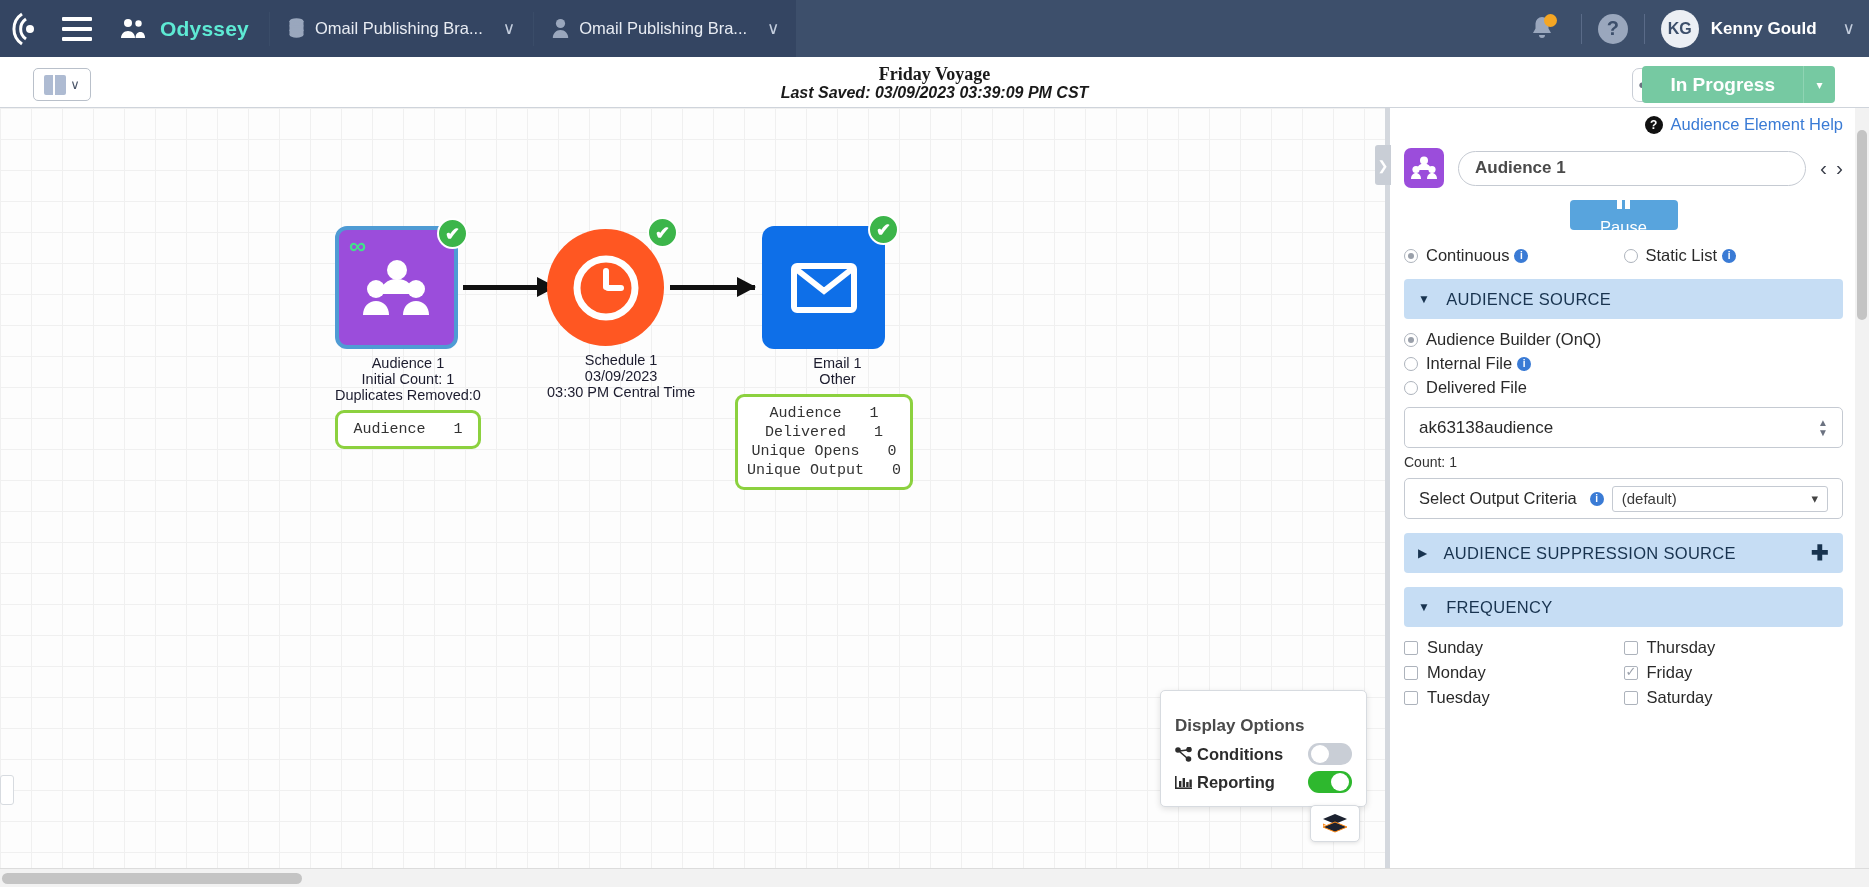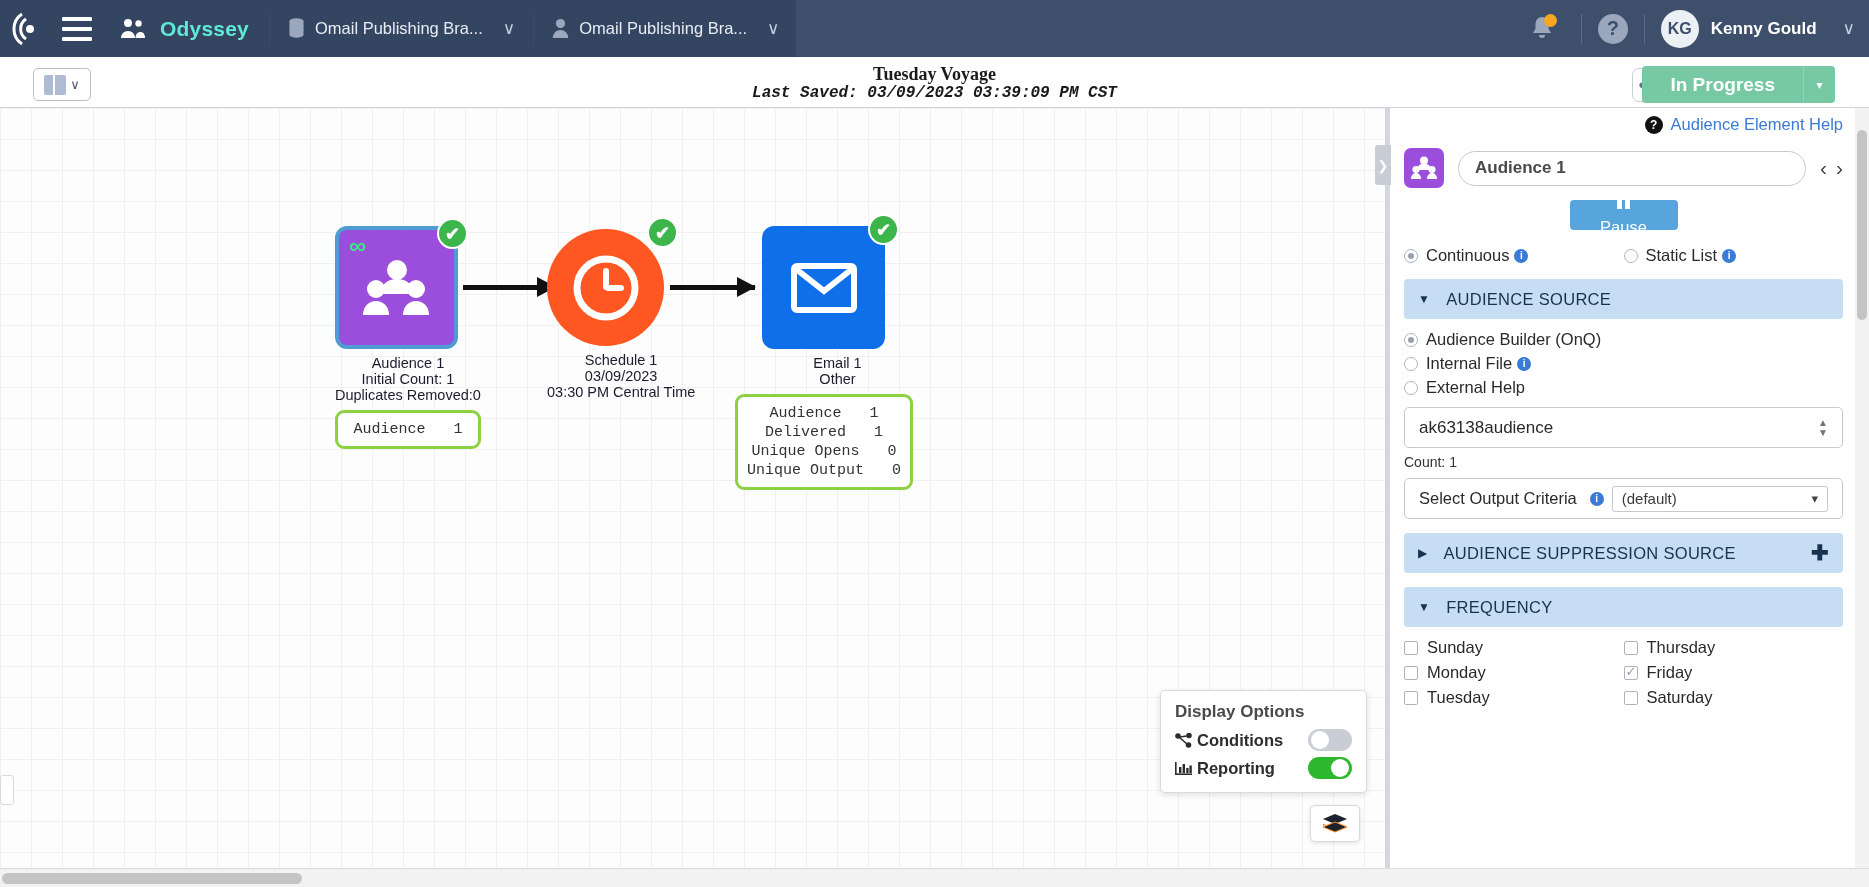--- a/index.html
+++ b/index.html
@@ -88,21 +88,21 @@
 
   .voy-title {
     position:absolute; left:0; right:0; top:64px;
     text-align:center;
     font-family:"Liberation Serif", serif;
     font-weight:bold; font-size:18px; color:#1a1a1a;
   }
   .voy-sub {
     position:absolute; left:0; right:0; top:84px;
     text-align:center;
-    font-family:Liberation Mono, monospace;
+    font-family:Liberation Sans, sans-serif;
     font-weight:bold; font-style:italic; font-size:16px; color:#1a1a1a;
   }
   .dots-btn {
     position:absolute; right:200px; top:68px;
     width:37px; height:34px;
     border:1px solid #c9ced6; border-radius:7px; background:#fff;
     display:flex; align-items:center; justify-content:center;
     color:#6b7280; font-size:20px; letter-spacing:1px; cursor:pointer;
   }
   .status-btn {
@@ -187,21 +187,21 @@
     border-top:10px solid transparent;
     border-bottom:10px solid transparent;
   }
 
   
   .display-options {
     position:absolute; left:1160px; top:690px;
     width:207px; background:#fff;
     border:1px solid #d7dbe0; border-radius:5px;
     box-shadow: 0 2px 6px rgba(0,0,0,.12);
-    padding:11px 14px 13px 14px;
+    padding:25px 14px 13px 14px;
   }
   .do-title { font-size:17px; font-weight:bold; color:#4a4a4a; margin-bottom:7px; }
   .do-row { display:flex; align-items:center; margin-top:6px; }
   .do-ico { width:22px; color:#3a3f4a; display:flex; align-items:center; }
   .do-label { font-size:16.5px; font-weight:bold; color:#2c2c2c; flex:1; }
   .toggle { width:44px; height:22px; border-radius:11px; position:relative; cursor:pointer; }
   .toggle.off { background:#c9ced6; }
   .toggle.on { background:#2eb82e; }
   .toggle .knob { position:absolute; top:2px; width:18px; height:18px; border-radius:50%; background:#fff; }
   .toggle.off .knob { left:3px; }
@@ -399,21 +399,21 @@
     <div class="uname">Kenny Gould</div>
     <div class="chev">∨</div>
   </div>
 </div>
 
 <div class="subheader"></div>
 <div class="mini-select">
   <span class="ms-box"></span>
   <span class="ms-chev">∨</span>
 </div>
-<div class="voy-title">Tuesday Voyage</div>
+<div class="voy-title">Friday Voyage</div>
 <div class="voy-sub">Last Saved: 03/09/2023 03:39:09 PM CST</div>
 <div class="dots-btn">•••</div>
 <div class="status-btn">
   <div class="status-main">In Progress</div>
   <div class="status-caret">▾</div>
 </div>
 
 <div class="canvas">
 
   <div class="node" style="left:335px; top:118px;">
@@ -600,21 +600,21 @@
         <span class="radio sel"></span>
         <span>Audience Builder (OnQ)</span>
       </div>
       <div class="opt-row">
         <span class="radio"></span>
         <span>Internal File</span>
         <span class="info-i">i</span>
       </div>
       <div class="opt-row">
         <span class="radio"></span>
-        <span>External Help</span>
+        <span>Delivered File</span>
       </div>
     </div>
 
     <div class="select-box">
       <span>ak63138audience</span>
       <span class="spin">
         <span>▲</span>
           <span>▼</span>
       </span>
     </div>

